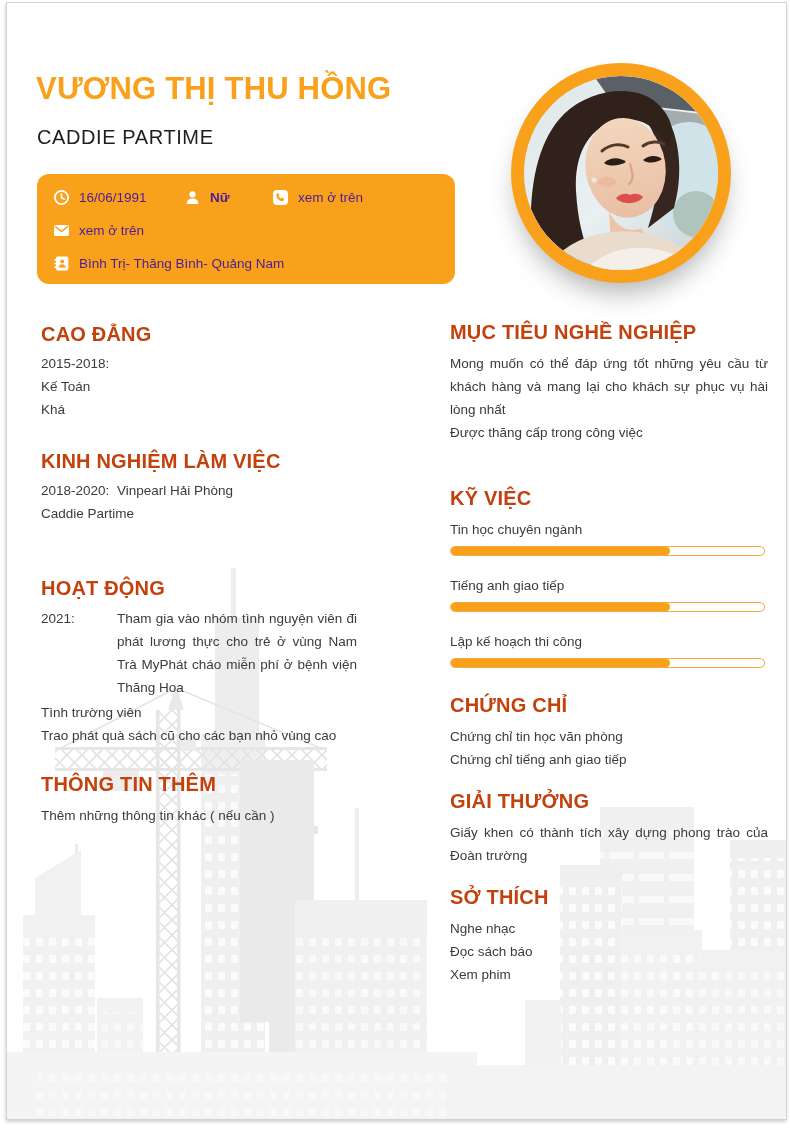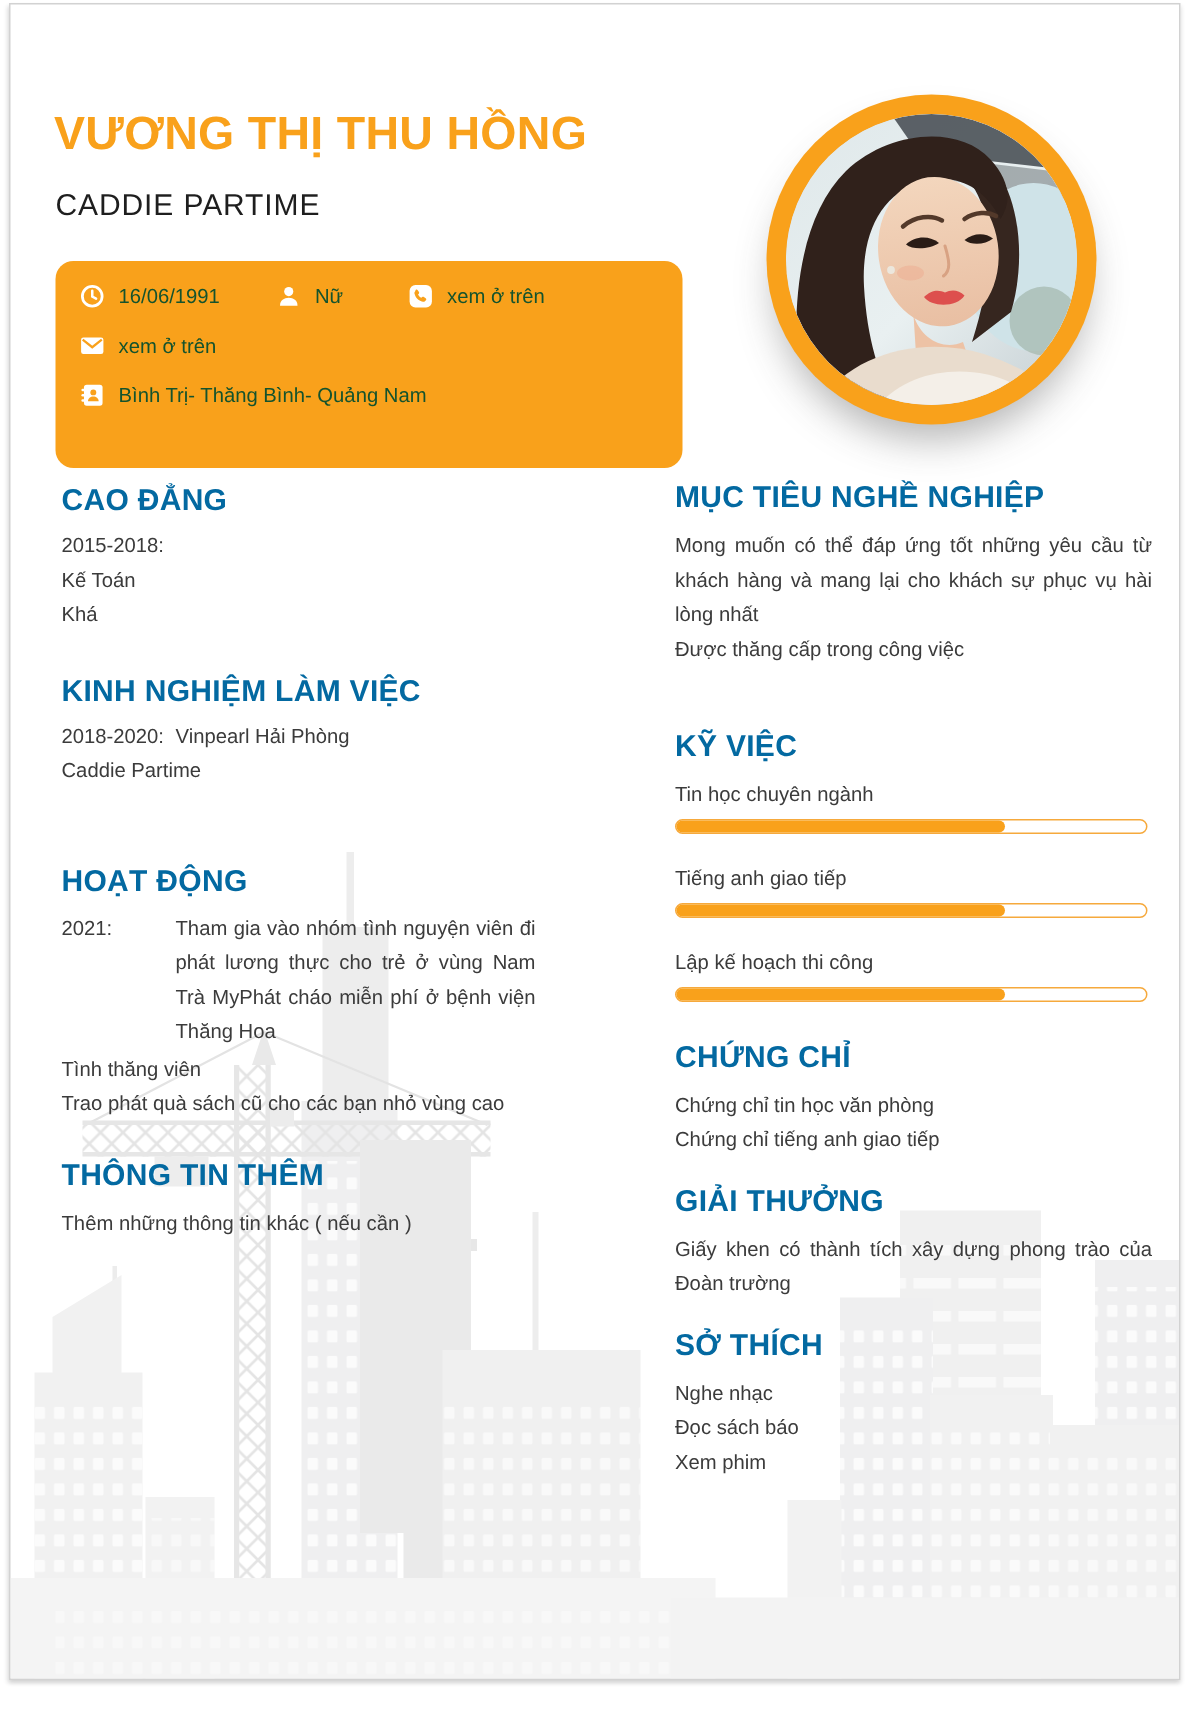--- a/index.html
+++ b/index.html
@@ -6,32 +6,32 @@
   body{width:790px;height:1142px;position:relative;font-family:"Liberation Sans",sans-serif;-webkit-font-smoothing:antialiased;}
   .page{position:absolute;inset:0;background:#fff;overflow:hidden;}
   .sheet{position:absolute;left:6px;top:2px;width:781px;height:1118px;box-sizing:border-box;
          border:1px solid #d2d2d2;background:#fff;box-shadow:0 2px 3px rgba(0,0,0,.14),-2px 2px 3px rgba(0,0,0,.05);}
   .skyline{position:absolute;left:7px;top:560px;width:779px;height:559px;overflow:hidden;z-index:0;pointer-events:none;}
   .content{position:absolute;inset:0;z-index:1;margin-top:47px;}
 
   .name{position:absolute;left:36px;top:24px;margin:0;font-size:31px;font-weight:bold;color:#F9A11B;letter-spacing:.2px;}
   .job{position:absolute;left:37px;top:79px;margin:0;font-size:20px;font-weight:400;color:#1e1e1e;letter-spacing:.6px;}
 
-  .info-box{position:absolute;left:37px;top:127px;width:418px;height:138px;background:#F9A11B;border-radius:12px;
-            color:#14532d;font-size:13.5px;padding:7px 0 0 16px;box-sizing:border-box;}
+  .info-box{position:absolute;left:37px;top:127px;width:418px;height:110px;background:#F9A11B;border-radius:12px;
+            color:#4c1d95;font-size:13.5px;padding:7px 0 0 16px;box-sizing:border-box;}
   .info-row{display:flex;align-items:center;height:33px;}
   .info-item{display:flex;align-items:center;gap:9px;}
   .info-item .ic{width:17px;height:17px;flex:none;display:block;}
-  .iw1{width:131px;}.iw2{width:88px;}
+  .iw1{width:131px;}.iw2{width:88px;font-weight:bold;}
 
   .photo-wrap{position:absolute;left:511px;top:16px;width:220px;height:220px;border-radius:50%;
               background:#F9A11B;box-shadow:0 16px 26px -6px rgba(60,60,60,.38);}
   .photo{position:absolute;left:13px;top:13px;width:194px;height:194px;border-radius:50%;overflow:hidden;background:#d8dfe2;}
 
-  .sec-h{position:absolute;margin:0;font-size:20px;font-weight:bold;color:#0369a1;letter-spacing:.2px;white-space:nowrap;}
+  .sec-h{position:absolute;margin:0;font-size:20px;font-weight:bold;color:#c2410c;letter-spacing:.2px;white-space:nowrap;}
   .txt{position:absolute;font-size:13.5px;color:#3b3b3b;line-height:23px;}
   .row{display:flex;}
   .lbl{width:76px;flex:none;}
   .just{text-align:justify;}
   .w-left{width:330px;}
   .w-right{width:318px;}
 
   .bar{position:absolute;width:315px;height:10px;border:1px solid #f6a93c;border-radius:6px;background:#fff;box-sizing:border-box;}
   .bar-fill{position:absolute;left:0;top:0;height:8px;border-radius:5px;background:#F9A11B;}
 </style>
@@ -215,21 +215,21 @@
       <span class="lbl">2018-2020:</span>
       <span>Vinpearl Hải Phòng</span>
     </div>
     <div class="txt" style="left:41px;top:455px">Caddie Partime</div>
 
     <h3 class="sec-h" style="left:41px;top:530px">HOẠT ĐỘNG</h3>
     <div class="txt row" style="left:41px;top:560px;width:317px">
       <span class="lbl">2021:</span>
       <span class="just" style="width:240px">Tham gia vào nhóm tình nguyện viên đi phát lương thực cho trẻ ở vùng Nam Trà MyPhát cháo miễn phí ở bệnh viện Thăng Hoa</span>
     </div>
-    <div class="txt" style="left:41px;top:654px">Tình thăng viên</div>
+    <div class="txt" style="left:41px;top:654px">Tình trường viên</div>
     <div class="txt" style="left:41px;top:677px">Trao phát quà sách cũ cho các bạn nhỏ vùng cao</div>
 
     <h3 class="sec-h" style="left:41px;top:726px">THÔNG TIN THÊM</h3>
     <div class="txt" style="left:41px;top:757px">Thêm những thông tin khác ( nếu cần )</div>
 
     <h3 class="sec-h" style="left:450px;top:274px">MỤC TIÊU NGHỀ NGHIỆP</h3>
     <div class="txt just w-right" style="left:450px;top:305px">Mong muốn có thể đáp ứng tốt những yêu cầu từ khách hàng và mang lại cho khách sự phục vụ hài lòng nhất</div>
     <div class="txt w-right" style="left:450px;top:374px">Được thăng cấp trong công việc</div>
 
     <h3 class="sec-h" style="left:450px;top:440px">KỸ VIỆC</h3>

